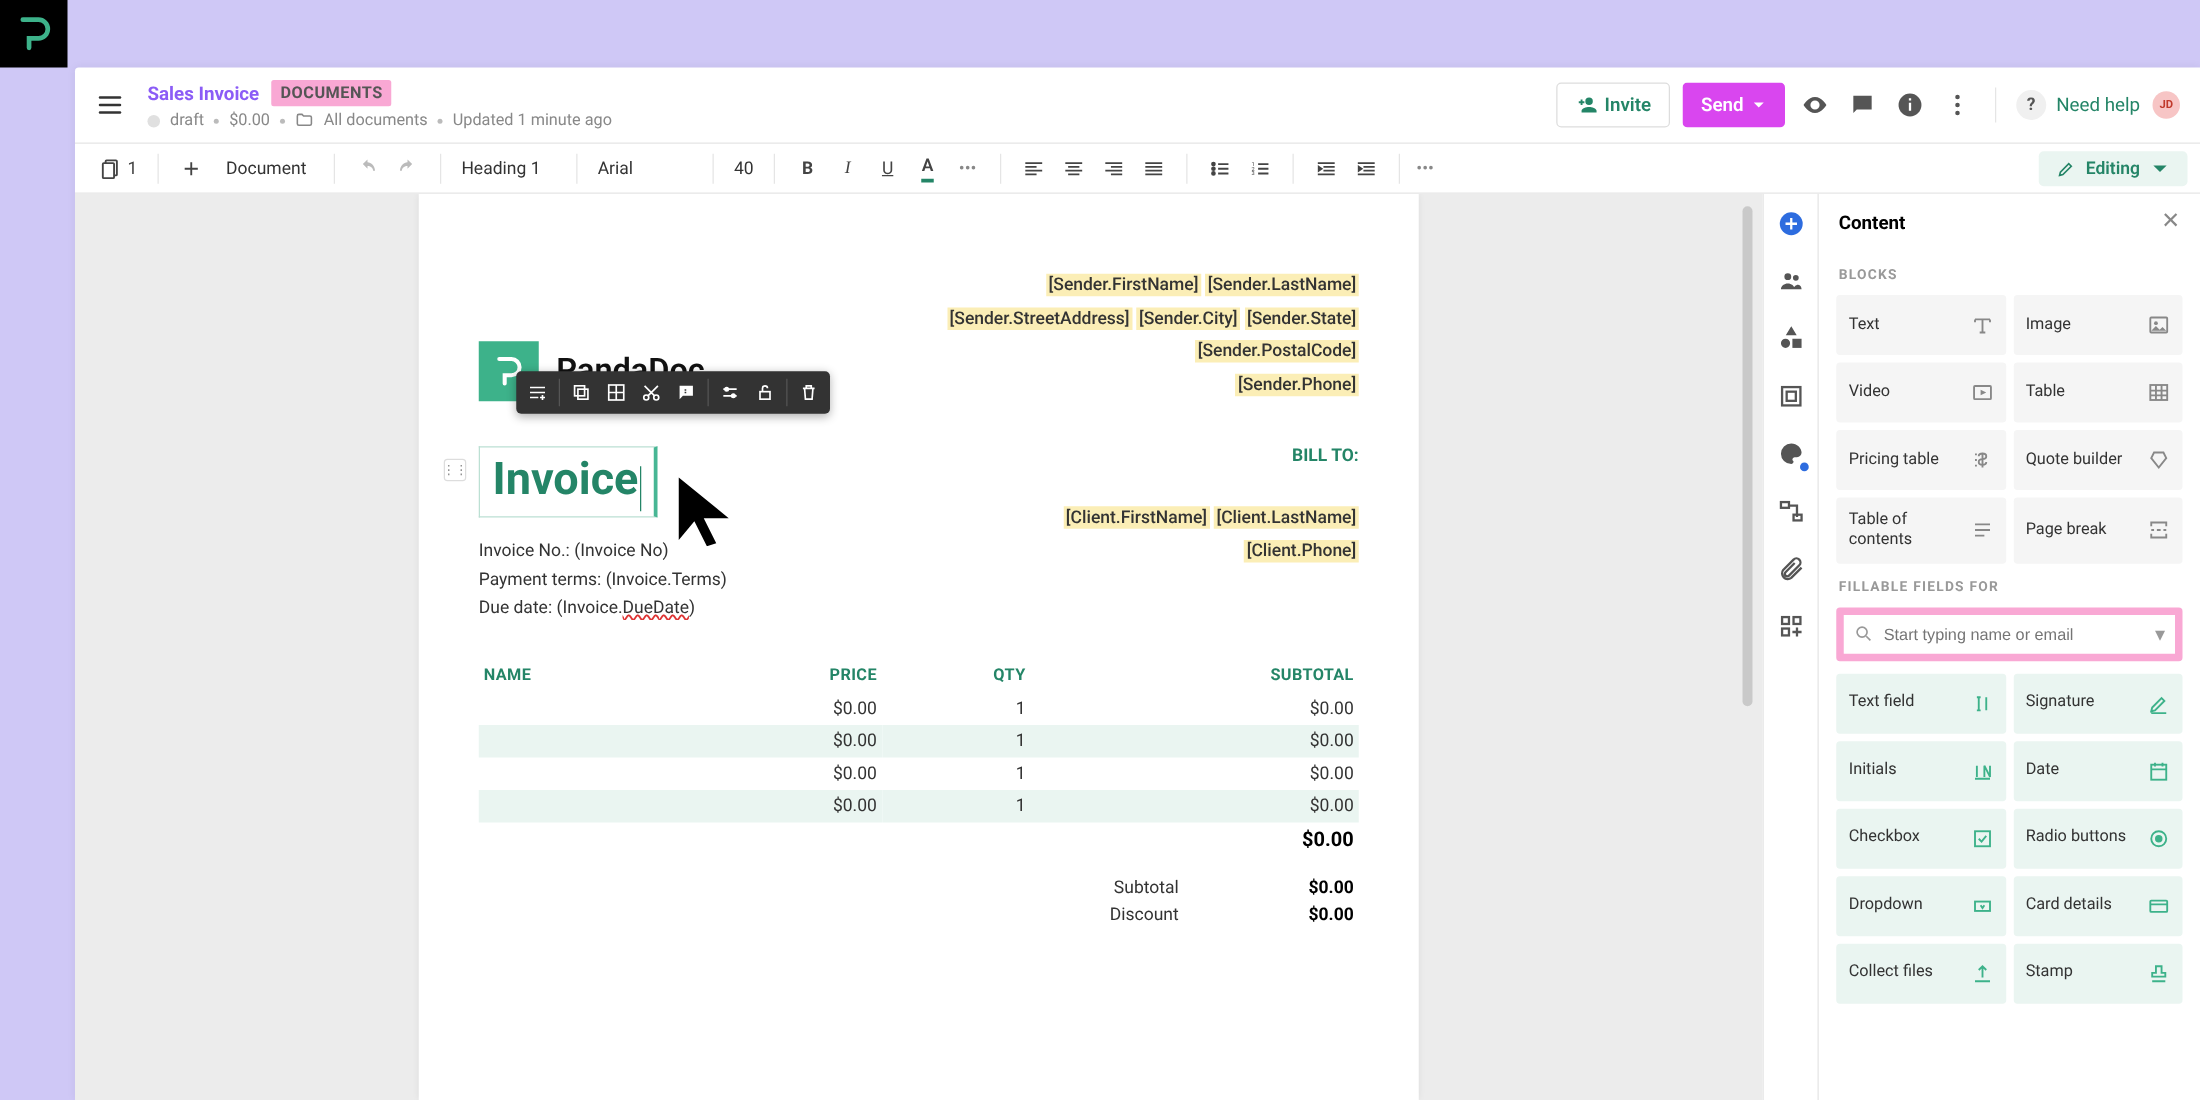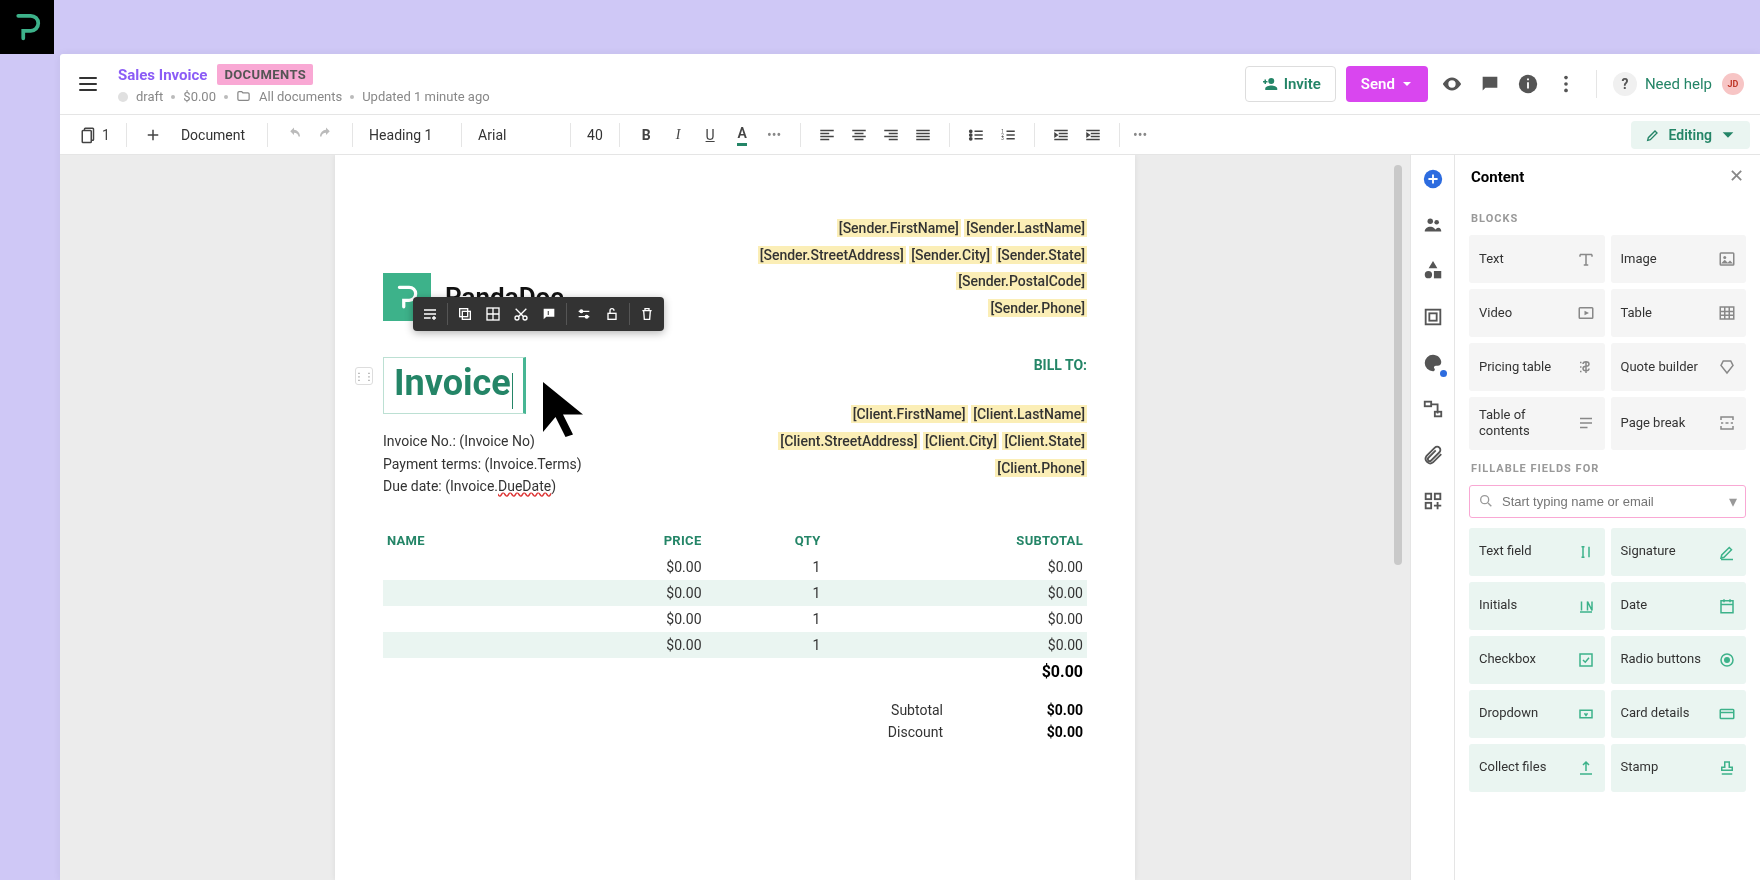--- a/index.html
+++ b/index.html
@@ -101,21 +101,21 @@
 .panel-close { cursor:pointer; color:#888; font-size:18px;}
 .panel-body { flex:1; overflow:auto; padding:4px 14px 20px;}
 .panel-section-title { font-size:11px; font-weight:700; color:#999; letter-spacing:1px; margin:12px 2px 10px;}
 .block-grid { display:grid; grid-template-columns:1fr 1fr; gap:6px;}
 .blk { background:#f5f5f5; border-radius:3px; padding:10px 10px; display:flex; align-items:center; justify-content:space-between; cursor:grab; min-height:48px;}
 .blk-label { font-size:13px; font-weight:400; color:#333; line-height:1.25;}
 .blk-icon { width:18px; height:18px; color:#888; flex-shrink:0;}
 .blk-icon svg { width:18px; height:18px;}
 .blk.green { background:#eaf5f1;}
 .blk.green .blk-icon { color:#3db28a;}
-.search-row { display:flex; align-items:center; border:1px solid #f9a8d4; border-radius:3px; padding:6px 8px; gap:8px; margin-bottom:10px;}
+.search-row { display:flex; align-items:center; border:6px solid #f9a8d4; border-radius:3px; padding:6px 8px; gap:8px; margin-bottom:10px;}
 .search-row input { border:none; outline:none; flex:1; font-size:13px; color:#333; background:transparent;}
 .search-row svg { width:16px; height:16px; color:#999;}
 .search-row .chev { color:#999;}
 </style>
 </head>
 <body>
 
 <div class="viewport">
   <div class="brand-corner">
     <svg viewBox="0 0 24 24" fill="none">
@@ -406,21 +406,20 @@
               <div class="invoice-meta">
                 <div><span class="g">Invoice No.: </span><span>(Invoice No)</span></div>
                 <div><span class="g">Payment terms: </span><span>(Invoice.Terms)</span></div>
                 <div><span class="g">Due date: </span><span>(Invoice.</span><span class="squiggle">DueDate</span><span>)</span></div>
               </div>
             </div>
             <div class="billto">
               <div class="billto-label">BILL TO:</div>
               <div class="client-block">
                 <div><span class="token">[Client.FirstName]</span>&nbsp;<span class="token">[Client.LastName]</span></div>
-                <div><span class="token">[Client.StreetAddress]</span>&nbsp;<span class="token">[Client.City]</span>&nbsp;<span class="token">[Client.State]</span></div>
                 <div><span class="token">[Client.Phone]</span></div>
               </div>
             </div>
           </div>
 
           <table class="inv-table">
             <thead>
                 <tr>
               <th>NAME</th>
               <th class="r">PRICE</th>

